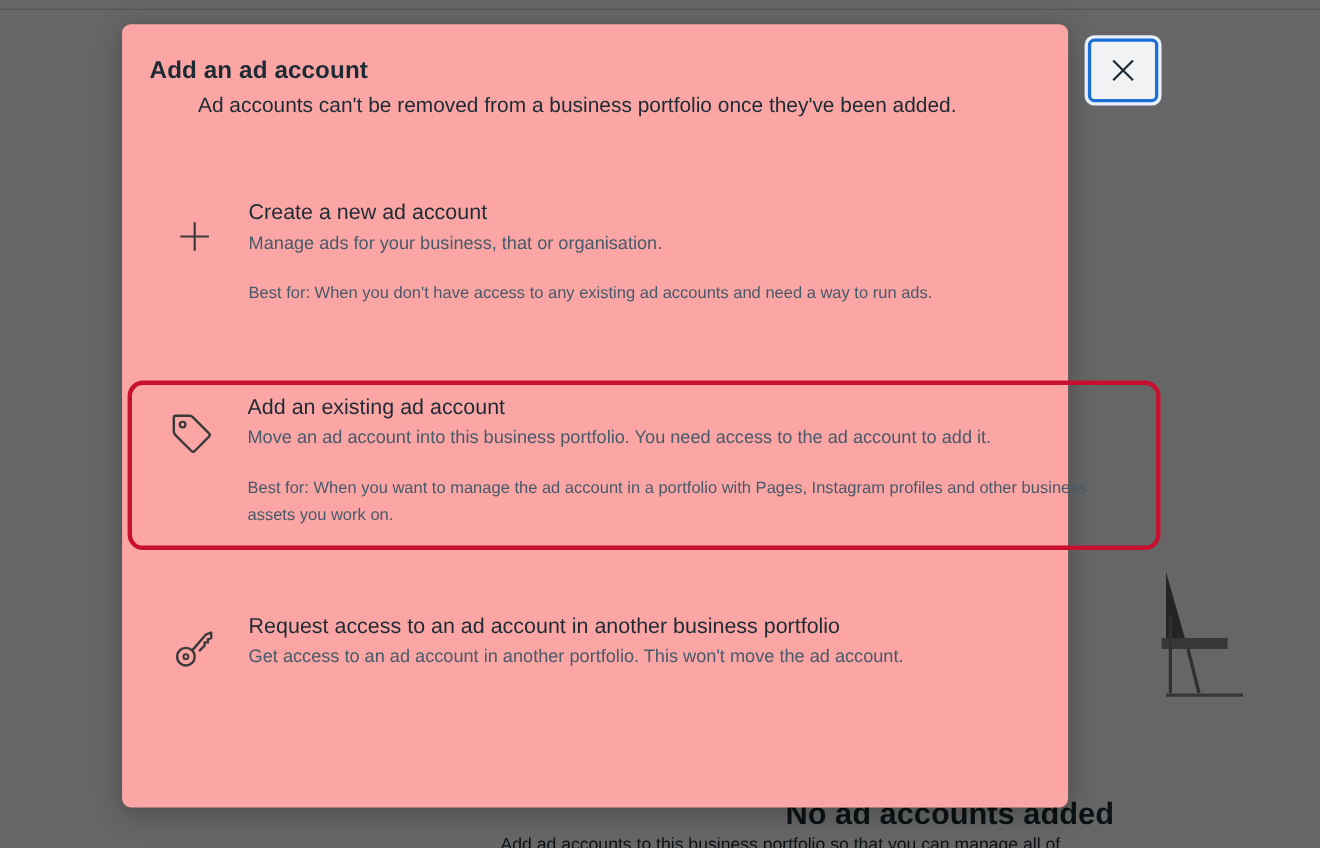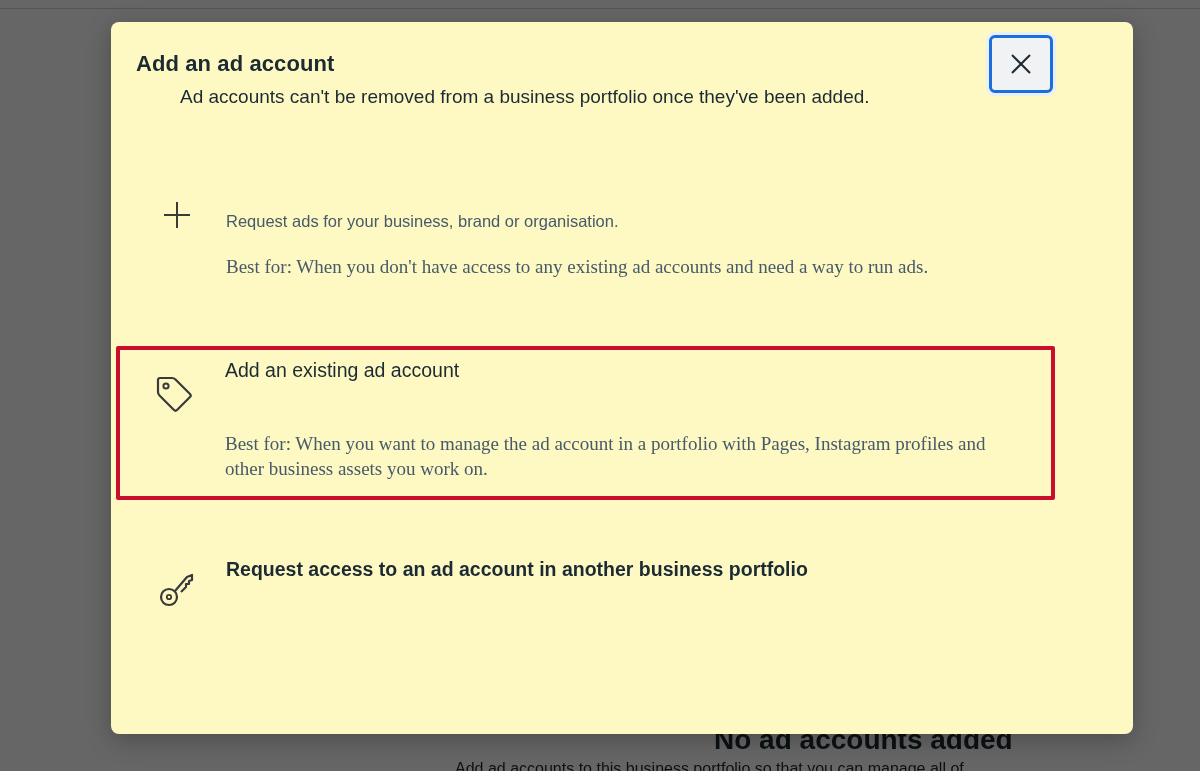--- a/index.html
+++ b/index.html
@@ -31,22 +31,22 @@
       font-size: 16px; color: #1c2b33; white-space: nowrap;
     }
     .overlay {
       position: absolute; inset: 0;
       background: rgba(0,0,0,0.6);
     }
 
     
     .modal {
       position: absolute; left: 111px; top: 22px;
-      width: 1022px; height: 712px;
-      background: #fef9c3; border-radius: 8px;
+      width: 860px; height: 712px;
+      background: #fca5a5; border-radius: 8px;
       box-shadow: 0 6px 24px rgba(0,0,0,0.25);
     }
     .modal-title {
       position: absolute; left: 25px; top: 29px;
       font-size: 22px; font-weight: bold; color: #1c2b33;
       letter-spacing: 0.1px;
     }
     .modal-subtitle {
       position: absolute; left: 25px; top: 64px;
       font-size: 19px; color: #1c2b33; margin-left: 44px;
@@ -60,38 +60,38 @@
       display: flex; align-items: center; justify-content: center;
       cursor: pointer;
     }
 
     .option {
       position: absolute; left: 6px; width: 940px;
       cursor: pointer;
     }
     .option.selected {
       border: 4px solid #c8102e;
-      border-radius: 2px;
+      border-radius: 14px;
     }
     .option-icon {
       position: absolute; left: 40px;
       width: 40px; height: 40px;
       display: flex; align-items: center; justify-content: center;
     }
     .option-title {
       position: absolute; left: 109px;
       font-size: 19.5px; color: #1c2b33; white-space: nowrap;
     }
     .option-desc {
       position: absolute; left: 109px;
       font-size: 16.5px; color: #465a69; white-space: nowrap;
     }
     .option-best {
       position: absolute; left: 109px; width: 800px;
-      font-size: 19px; color: #465a69; line-height: 25px; font-family: Liberation Serif, serif;
+      font-size: 15px; color: #465a69; line-height: 25px;
     }
   </style>
 </head>
 <body>
 
 <div class="bg-page">
   <div class="bg-topline"></div>
   <svg class="bg-illustration" viewBox="0 0 120 140">
     <polygon points="40,0 60,70 40,70" fill="#5a5a5a"></polygon>
     <rect x="36" y="60" width="60" height="10" fill="#8a8a8a"></rect>
@@ -115,38 +115,41 @@
     </svg>
   </div>
 
   <div class="option" style="top:150px; height:120px;">
     <div class="option-icon" style="top:23px;">
       <svg width="30" height="30" viewBox="0 0 30 30">
         <line x1="15" y1="2" x2="15" y2="28" stroke="#3a3a3a" stroke-width="2"></line>
         <line x1="2" y1="15" x2="28" y2="15" stroke="#3a3a3a" stroke-width="2"></line>
       </svg>
     </div>
-    <div class="option-desc" style="top:40px;">Request ads for your business, brand or organisation.</div>
+    <div class="option-title" style="top:10px;">Create a new ad account</div>
+    <div class="option-desc" style="top:40px;">Manage ads for your business, that or organisation.</div>
     <div class="option-best" style="top:82px;">Best for: When you don't have access to any existing ad accounts and need a way to run ads.</div>
   </div>
 
   <div class="option selected" style="top:324px; height:154px; left:5px; width:939px;">
     <div class="option-icon" style="top:24px; left:34px;">
       <svg width="40" height="40" viewBox="0 0 40 40">
         <path d="M4 6 Q4 4 6 4 L18 4 Q20 4 21.5 5.5 L36 20 Q37.5 21.5 36 23 L23 36 Q21.5 37.5 20 36 L5.5 21.5 Q4 20 4 18 Z" fill="none" stroke="#3a3a3a" stroke-width="2.2" stroke-linejoin="round"></path>
         <circle cx="12" cy="12" r="2.6" fill="none" stroke="#3a3a3a" stroke-width="2"></circle>
       </svg>
     </div>
     <div class="option-title" style="top:9px; left:105px;">Add an existing ad account</div>
+    <div class="option-desc" style="top:39px; left:105px;">Move an ad account into this business portfolio. You need access to the ad account to add it.</div>
     <div class="option-best" style="top:81px; left:105px;">Best for: When you want to manage the ad account in a portfolio with Pages, Instagram profiles and other business assets you work on.</div>
   </div>
 
   <div class="option" style="top:528px; height:110px;">
     <div class="option-icon" style="top:19px;">
       <svg width="40" height="40" viewBox="0 0 40 40">
         <circle cx="12" cy="28" r="8" fill="none" stroke="#3a3a3a" stroke-width="2.2"></circle>
         <circle cx="12" cy="28" r="2.2" fill="none" stroke="#3a3a3a" stroke-width="1.8"></circle>
         <path d="M18 22 L30 8 L35 6 L35 11 L32 12 L32 15 L29 15 L29 18 L24 23" fill="none" stroke="#3a3a3a" stroke-width="2.2" stroke-linejoin="round"></path>
       </svg>
     </div>
-    <div class="option-title" style="top:8px;font-weight:bold;">Request access to an ad account in another business portfolio</div>
+    <div class="option-title" style="top:8px;">Request access to an ad account in another business portfolio</div>
+    <div class="option-desc" style="top:38px;">Get access to an ad account in another portfolio. This won't move the ad account.</div>
   </div>
 </div>
 
 </body></html>

